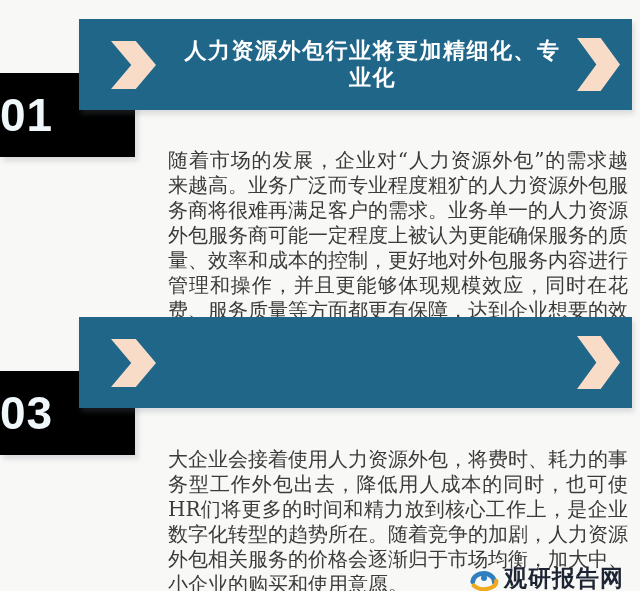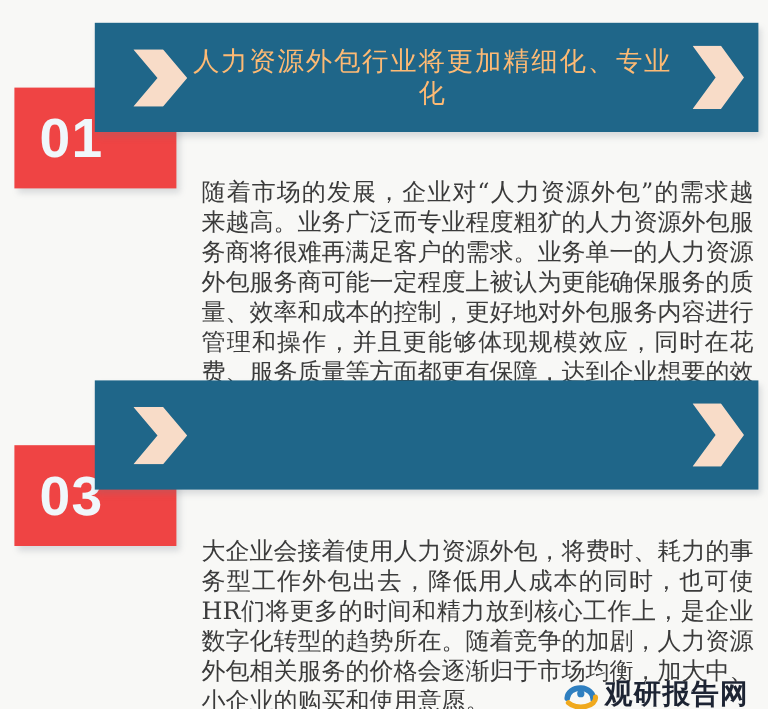--- a/index.html
+++ b/index.html
@@ -6,26 +6,25 @@
   body {
     width: 640px; height: 591px;
     position: relative;
     background: #f8f8f6;
     overflow: hidden;
     font-family: "Liberation Sans", "DejaVu Sans", sans-serif;
   }
 
   
   .num-block {
-    position: absolute; left: 12px;
+    position: absolute; left: 0;
     width: 135px; height: 84px;
-    background: #ef4444;
+    background: #000000;
     box-sizing: border-box;
     display: flex; align-items: center;
-    padding-left: 21px;
     box-shadow: 3px 4px 5px rgba(110,120,130,.22);
   }
   #num-block-1 { top: 73px; }
   #num-block-2 { top: 371px; }
   .num-text {
     color: #f0f7fb;
     font-weight: bold; font-size: 46px; line-height: 1;
     letter-spacing: 1px;
   }
 
@@ -33,25 +32,25 @@
   .banner {
     position: absolute; left: 79px;
     width: 553px; height: 91px;
     background: #1f6689;
     display: flex; align-items: center; justify-content: center;
     box-shadow: 2px 4px 5px rgba(110,120,130,.22);
   }
   #banner-1 { top: 19px; }
   #banner-2 { top: 317px; }
   .banner-title {
-    color: #fdba74;
-    font-weight: normal; font-size: 22px; line-height: 1.2;
+    color: #ffffff;
+    font-weight: bold; font-size: 22px; line-height: 1.2;
     letter-spacing: 1.5px;
     text-align: center;
-    padding: 0 62px 0 72px;
+    padding: 0 62px 0 96px;
   }
   .chev {
     position: absolute;
     background: #f8dcc8;
     clip-path: polygon(0 0, 55% 0, 100% 50%, 55% 100%, 0 100%, 45% 50%);
   }
   .chev-left  { left: 32px; top: 22px; width: 45px; height: 48px; }
   .chev-right { right: 12px; top: 19px; width: 43px; height: 53px; }
 
   

